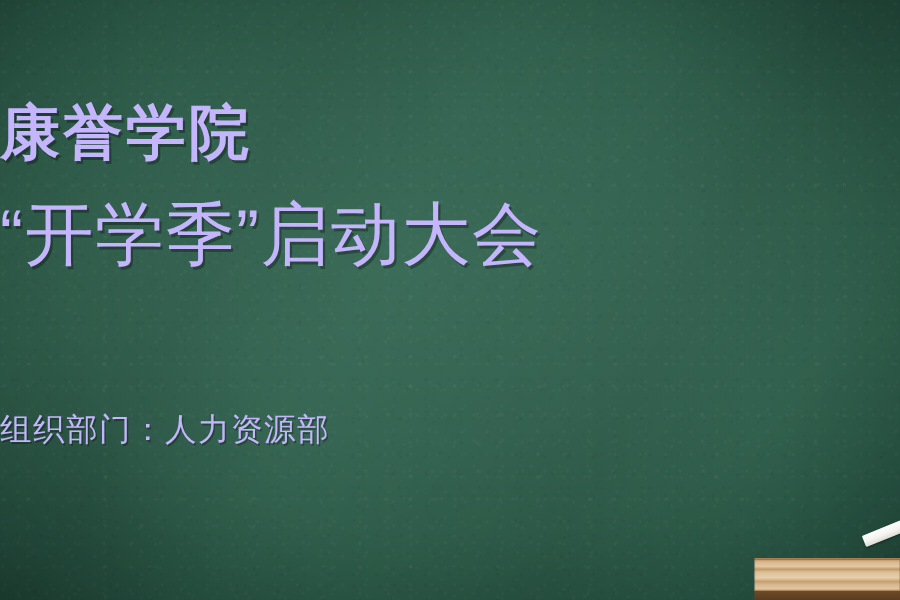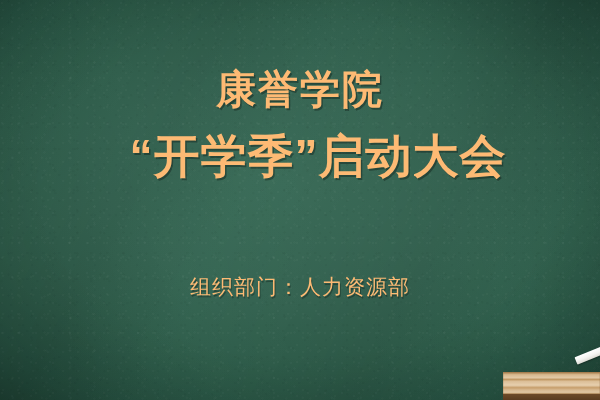--- a/index.html
+++ b/index.html
@@ -89,22 +89,22 @@
       radial-gradient(ellipse 82% 80% at 50% 47%,
         rgba(0,0,0,0) 52%,
         rgba(0,0,0,0.10) 76%,
         rgba(0,0,0,0.24) 100%);
   }
 
   
   .content {
     position: absolute;
     inset: 0;
-    text-align: center;
-    color: #fdba74;
+    text-align: left;
+    color: #c4b5fd;
   }
 
   .title-line-1 {
     position: absolute;
     left: 0;
     right: 0;
     top: 69px;
     font-size: 40px;
     line-height: 1;
     font-weight: bold;
@@ -113,25 +113,24 @@
     white-space: nowrap;
   }
 
   .title-line-2 {
     position: absolute;
     left: 0;
     right: 0;
     top: 133px;
     font-size: 46px;
     line-height: 1;
-    font-weight: bold;
+    font-weight: normal;
     letter-spacing: 1px;
     text-shadow: 1.5px 2px 0 rgba(0,0,0,0.30);
     white-space: nowrap;
-    padding-left: 36px;
   }
 
   .subtitle {
     position: absolute;
     left: 0;
     right: 0;
     top: 276px;
     font-size: 21px;
     line-height: 1;
     font-weight: normal;

